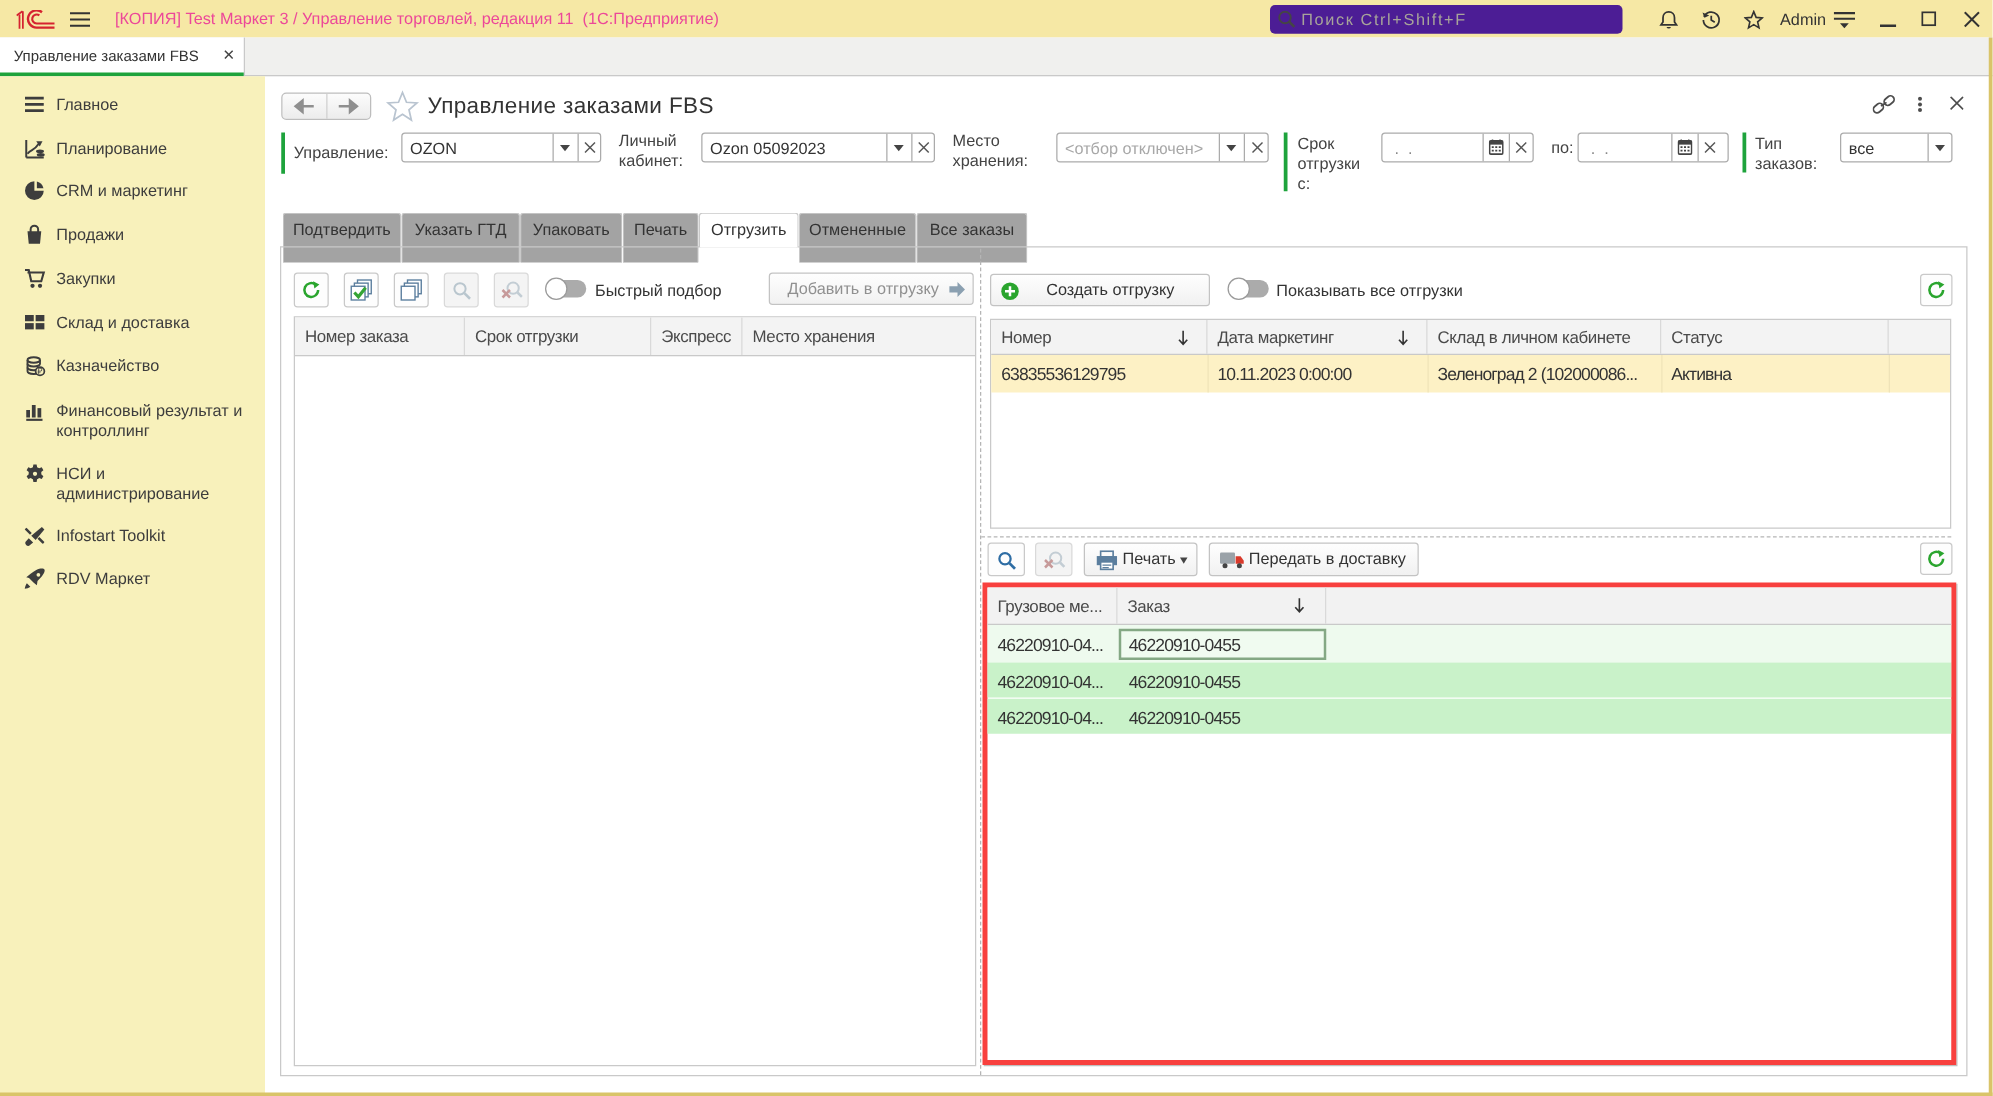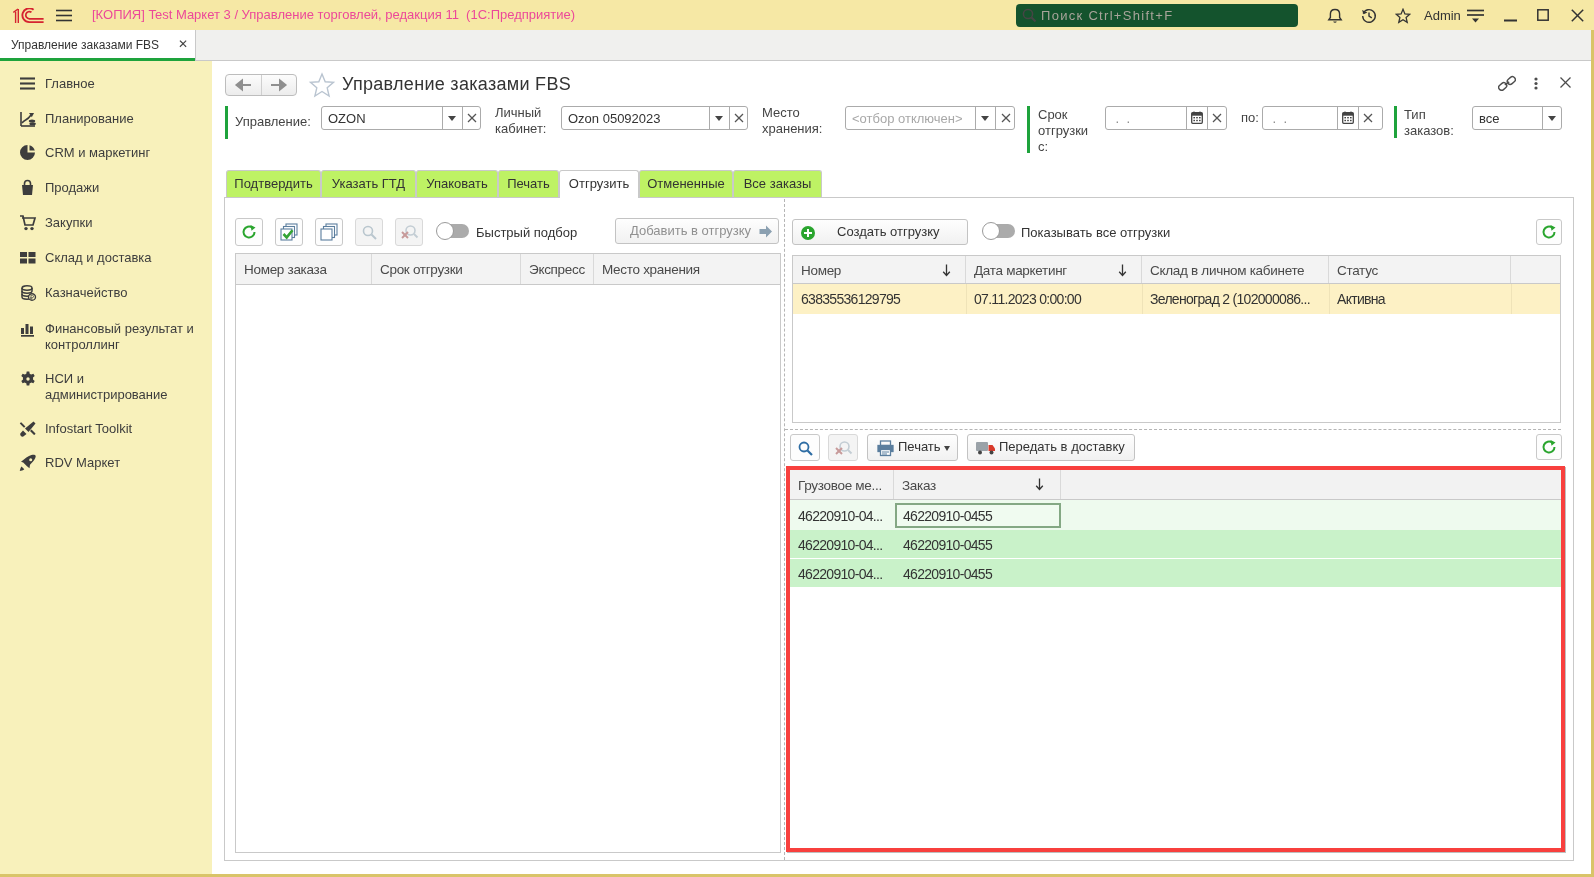--- a/index.html
+++ b/index.html
@@ -3,21 +3,21 @@
 <meta charset="utf-8">
 <style>
   * { margin:0; padding:0; box-sizing:border-box; }
   html,body { width:1594px; height:877px; }
   body { position:relative; font-family:"Liberation Sans", sans-serif; font-size:13px; color:#333; background:#fff; overflow:hidden; }
   .abs { position:absolute; }
 
   
   #titlebar { left:0; top:0; width:1594px; height:30px; background:#f6e8a5; }
   #apptitle { left:92px; top:0; height:30px; line-height:30px; font-size:13px; color:#ec4899; white-space:nowrap; }
-  #searchbox { left:1016px; top:4px; width:282px; height:23px; background:#14532d; border-radius:4px; }
+  #searchbox { left:1016px; top:4px; width:282px; height:23px; background:#4c1d95; border-radius:4px; }
   #searchbox .ph { position:absolute; left:25px; top:4px; font-size:13px; letter-spacing:1.3px; color:#a8a49a; }
 
   
   #tabrow { left:0; top:30px; width:1594px; height:31px; background:#f0f0ee; border-bottom:1px solid #c9c9c9; }
   #wintab { left:0; top:0px; width:196px; height:31px; background:#fff; border-right:1px solid #c9c9c9; }
   #wintab .t { position:absolute; left:11px; top:8px; font-size:12px; color:#333; }
   #wintab .gr { position:absolute; left:0; bottom:0; width:100%; height:3px; background:#1ea33c; }
   #wintab .x { position:absolute; right:7px; top:7px; font-size:12px; color:#444; }
 
   
@@ -33,21 +33,21 @@
 
   
   .gbar { position:absolute; width:3px; background:#1ea33c; }
   .flabel { position:absolute; font-size:13px; color:#444; line-height:16px; }
   .combo { position:absolute; height:24px; border:1px solid #ababab; border-radius:3px; background:#fff; }
   .combo .val { position:absolute; left:6px; top:4px; font-size:13px; color:#333; white-space:nowrap; overflow:hidden; }
   .combo .sect { position:absolute; top:0; height:22px; border-left:1px solid #ababab; }
   .carr { position:absolute; width:0; height:0; border-left:4px solid transparent; border-right:4px solid transparent; border-top:5px solid #444; }
 
   
-  .ftab { position:absolute; top:170px; height:27px; background:#bef264; border:1px solid #c9c9c9; border-bottom:none; border-radius:3px 3px 0 0; text-align:center; font-size:13px; color:#333; line-height:26px; }
+  .ftab { position:absolute; top:170px; height:40px; background:#a3a3a3; border:1px solid #c9c9c9; border-bottom:none; border-radius:3px 3px 0 0; text-align:center; font-size:13px; color:#333; line-height:26px; }
   .ftab.act { background:#fff; height:28px; z-index:3; }
 
   
   #frame { left:224px; top:197px; width:1350px; height:664px; border:1px solid #c9c9c9; }
   .tbtn { position:absolute; width:28px; height:28px; background:#fdfdfd; border:1px solid #c9c9c9; border-radius:3px; }
   .tbtn.dis { background:#f4f4f4; border-color:#d9d9d9; }
   .toggle { position:absolute; width:33px; height:18px; }
   .toggle .track { position:absolute; left:8px; top:2px; width:25px; height:14px; background:#ababab; border-radius:7px; }
   .toggle .knob { position:absolute; left:0; top:0; width:18px; height:18px; background:#fff; border:1px solid #9a9a9a; border-radius:50%; }
   .tlabel { position:absolute; font-size:13px; color:#333; }
@@ -515,21 +515,21 @@
   <span class="c" style="left:349px;width:187px;">
       <span class="ct">Склад в личном кабинете</span>
     </span>
   <span class="c" style="left:536px;width:182px;">
       <span class="ct">Статус</span>
     </span>
   <span class="c" style="left:718px;width:49px;border-right:none;"></span>
 </div>
 <div class="abs" style="left:793px;top:284px;width:767px;height:30px;background:#fdf1c5;">
   <span class="cellt" style="left:8px;top:7px;">63835536129795</span>
-  <span class="cellt" style="left:181px;top:7px;">07.11.2023 0:00:00</span>
+  <span class="cellt" style="left:181px;top:7px;">10.11.2023 0:00:00</span>
   <span class="cellt" style="left:357px;top:7px;">Зеленоград 2 (102000086...</span>
   <span class="cellt" style="left:544px;top:7px;">Активна</span>
   <span style="position:absolute;left:173px;top:0;width:1px;height:30px;background:#efe3b8;"></span>
   <span style="position:absolute;left:349px;top:0;width:1px;height:30px;background:#efe3b8;"></span>
   <span style="position:absolute;left:536px;top:0;width:1px;height:30px;background:#efe3b8;"></span>
   <span style="position:absolute;left:718px;top:0;width:1px;height:30px;background:#efe3b8;"></span>
 </div>
 
 <div class="tbtn" style="left:790px;top:434px;width:30px;height:27px;">
   <svg style="position:absolute;left:6px;top:5px;" width="17" height="17" viewBox="0 0 17 17">

